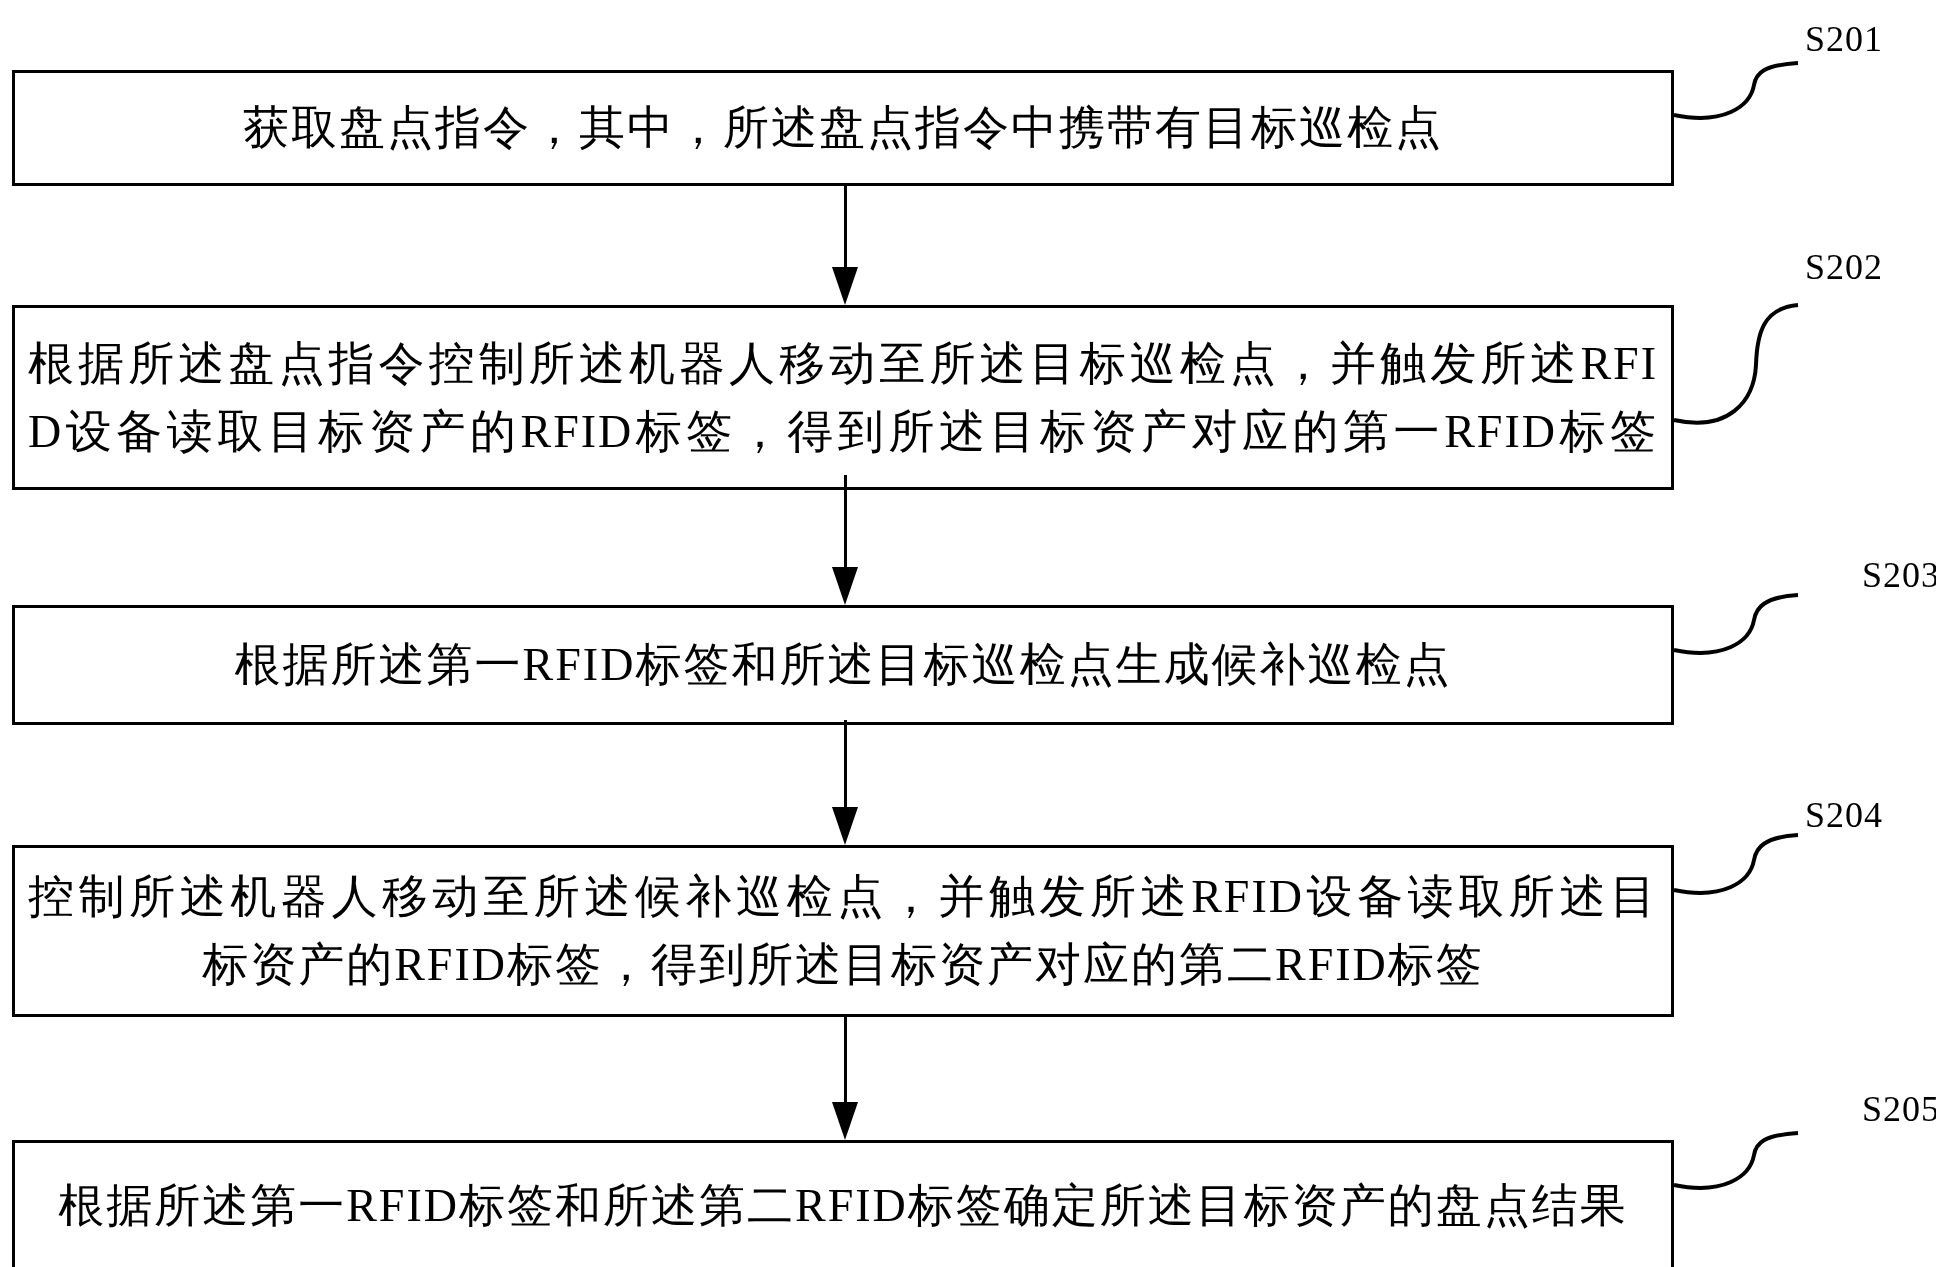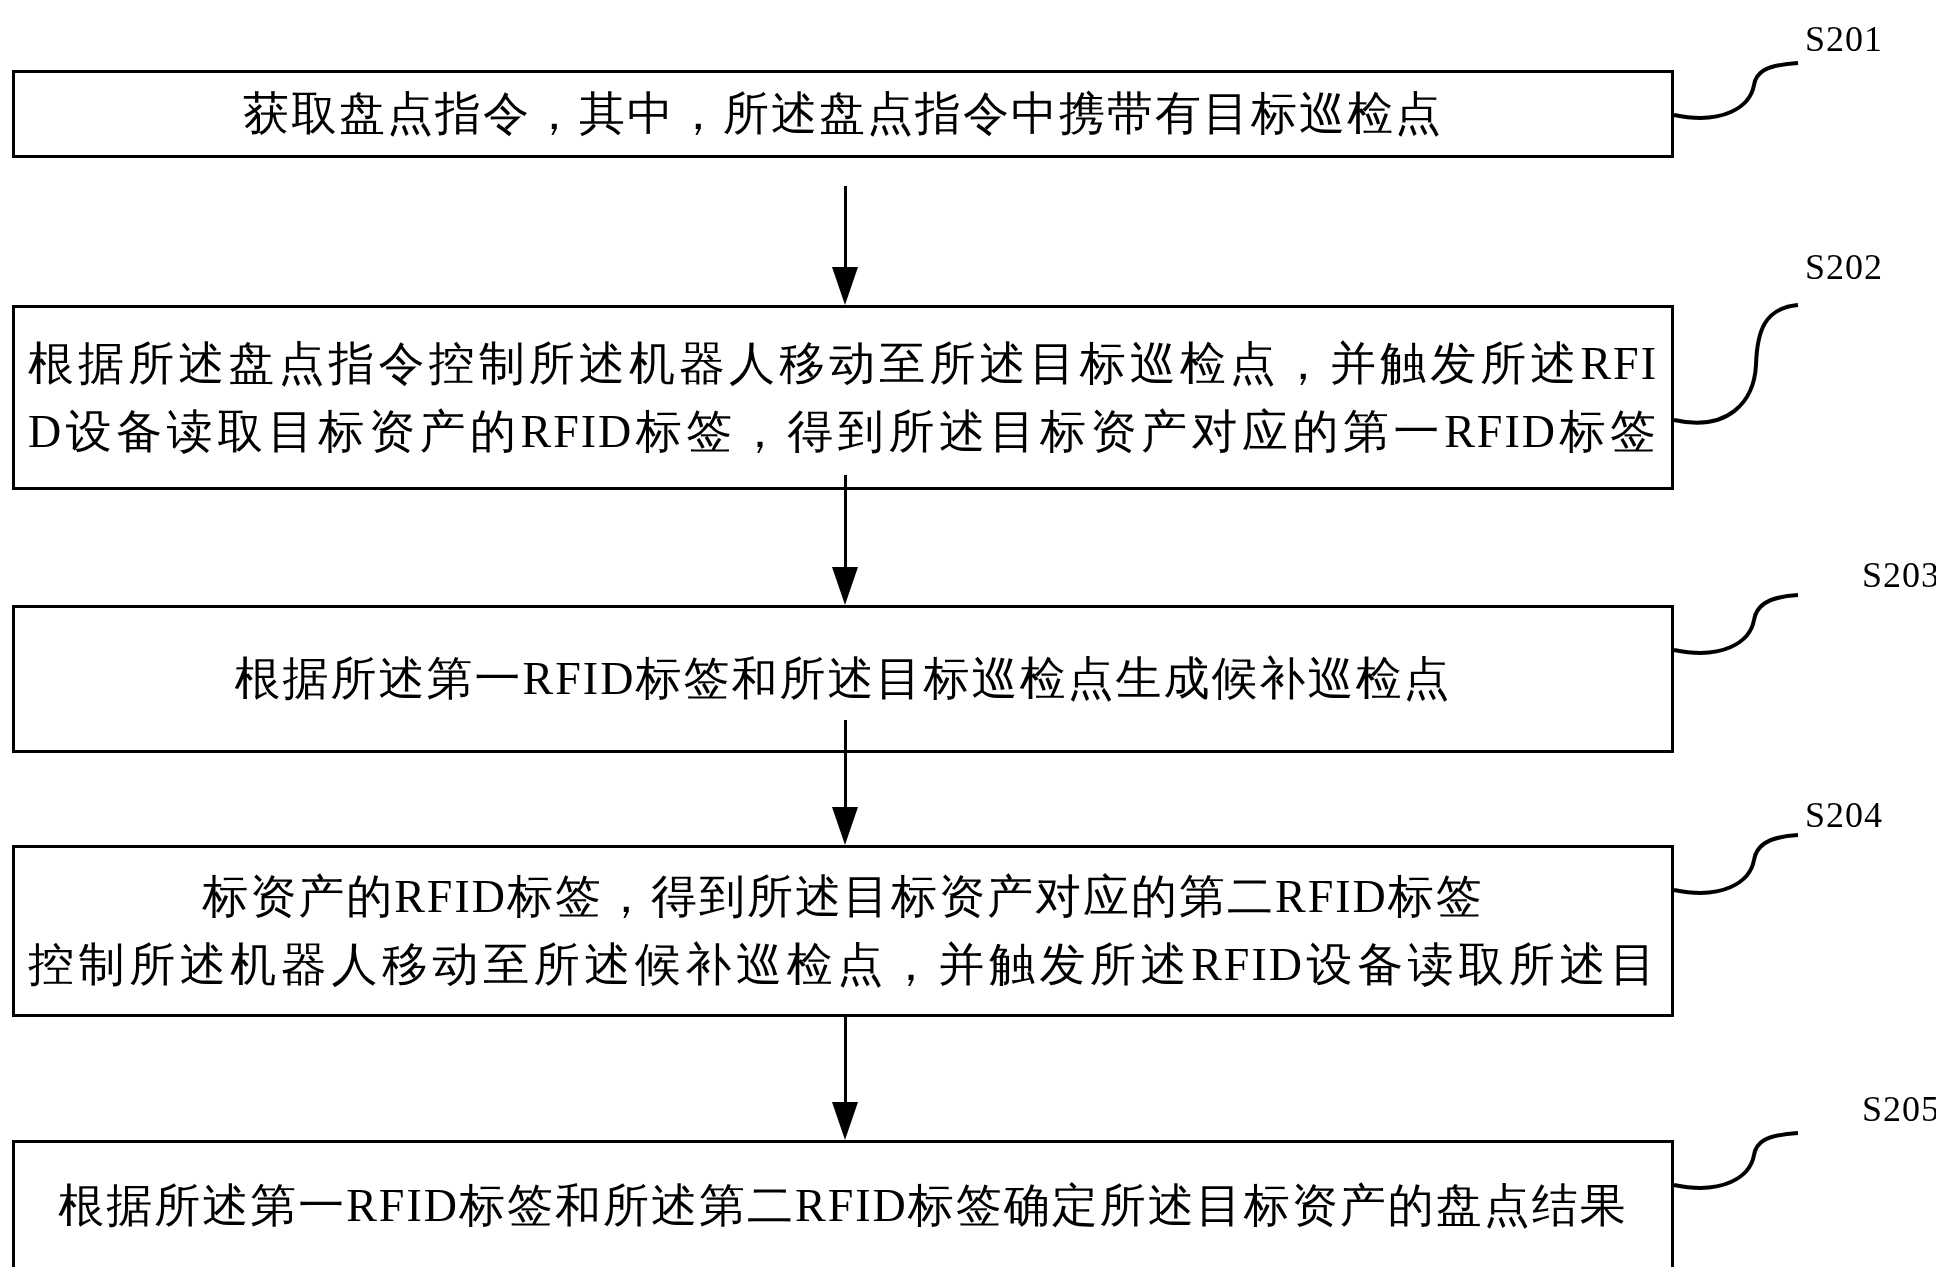--- a/index.html
+++ b/index.html
@@ -53,21 +53,21 @@
     margin-left: 7px;
   }
   .connector { position: absolute; left: 1668px; }
   .connector path { stroke: #000000; stroke-width: 4; fill: none; }
 </style>
 </head>
 <body>
 
 <div class="canvas">
 
-  <div class="pbox" style="top:70px; height:88px;">
+  <div class="pbox" style="top:70px; height:116px;">
     <span class="pline line-center">获取盘点指令，其中，所述盘点指令中携带有目标巡检点</span>
   </div>
   <div class="slabel" style="top:12px;">S201</div>
   <svg class="connector" style="top:43px;" width="135" height="117" viewBox="0 0 135 117">
     <path d="M 6 72 C 55 82 82 64 86 42 C 88 30 96 22 130 20"></path>
   </svg>
 
   <div class="arrow" style="top:186px; height:119px;">
     <div class="stem" style="height:83px;"></div>
     <div class="head"></div>
@@ -80,36 +80,36 @@
   <div class="slabel" style="top:240px;">S202</div>
   <svg class="connector" style="top:290px;" width="135" height="175" viewBox="0 0 135 175">
     <path d="M 6 130 C 60 142 86 112 88 75 C 89 42 96 18 130 15"></path>
   </svg>
 
   <div class="arrow" style="top:475px; height:130px;">
     <div class="stem" style="height:94px;"></div>
     <div class="head"></div>
   </div>
 
-  <div class="pbox" style="top:605px; height:148px;">
+  <div class="pbox" style="top:605px; height:120px;">
     <span class="pline line-center">根据所述第一RFID标签和所述目标巡检点生成候补巡检点</span>
   </div>
   <div class="slabel" style="top:548px;text-align:right;">S203</div>
   <svg class="connector" style="top:580px;" width="135" height="115" viewBox="0 0 135 115">
     <path d="M 6 70 C 55 80 82 62 86 40 C 88 28 96 17 130 15"></path>
   </svg>
 
   <div class="arrow" style="top:720px; height:125px;">
     <div class="stem" style="height:89px;"></div>
     <div class="head"></div>
   </div>
 
   <div class="pbox" style="top:845px; height:172px;">
+    <span class="pline line-fill">控制所述机器人移动至所述候补巡检点，并触发所述RFID设备读取所述目</span>
     <span class="pline line-center">标资产的RFID标签，得到所述目标资产对应的第二RFID标签</span>
-    <span class="pline line-fill">控制所述机器人移动至所述候补巡检点，并触发所述RFID设备读取所述目</span>
   </div>
   <div class="slabel" style="top:788px;">S204</div>
   <svg class="connector" style="top:820px;" width="135" height="115" viewBox="0 0 135 115">
     <path d="M 6 70 C 55 80 82 62 86 40 C 88 28 96 17 130 15"></path>
   </svg>
 
   <div class="arrow" style="top:1017px; height:123px;">
     <div class="stem" style="height:87px;"></div>
     <div class="head"></div>
   </div>

